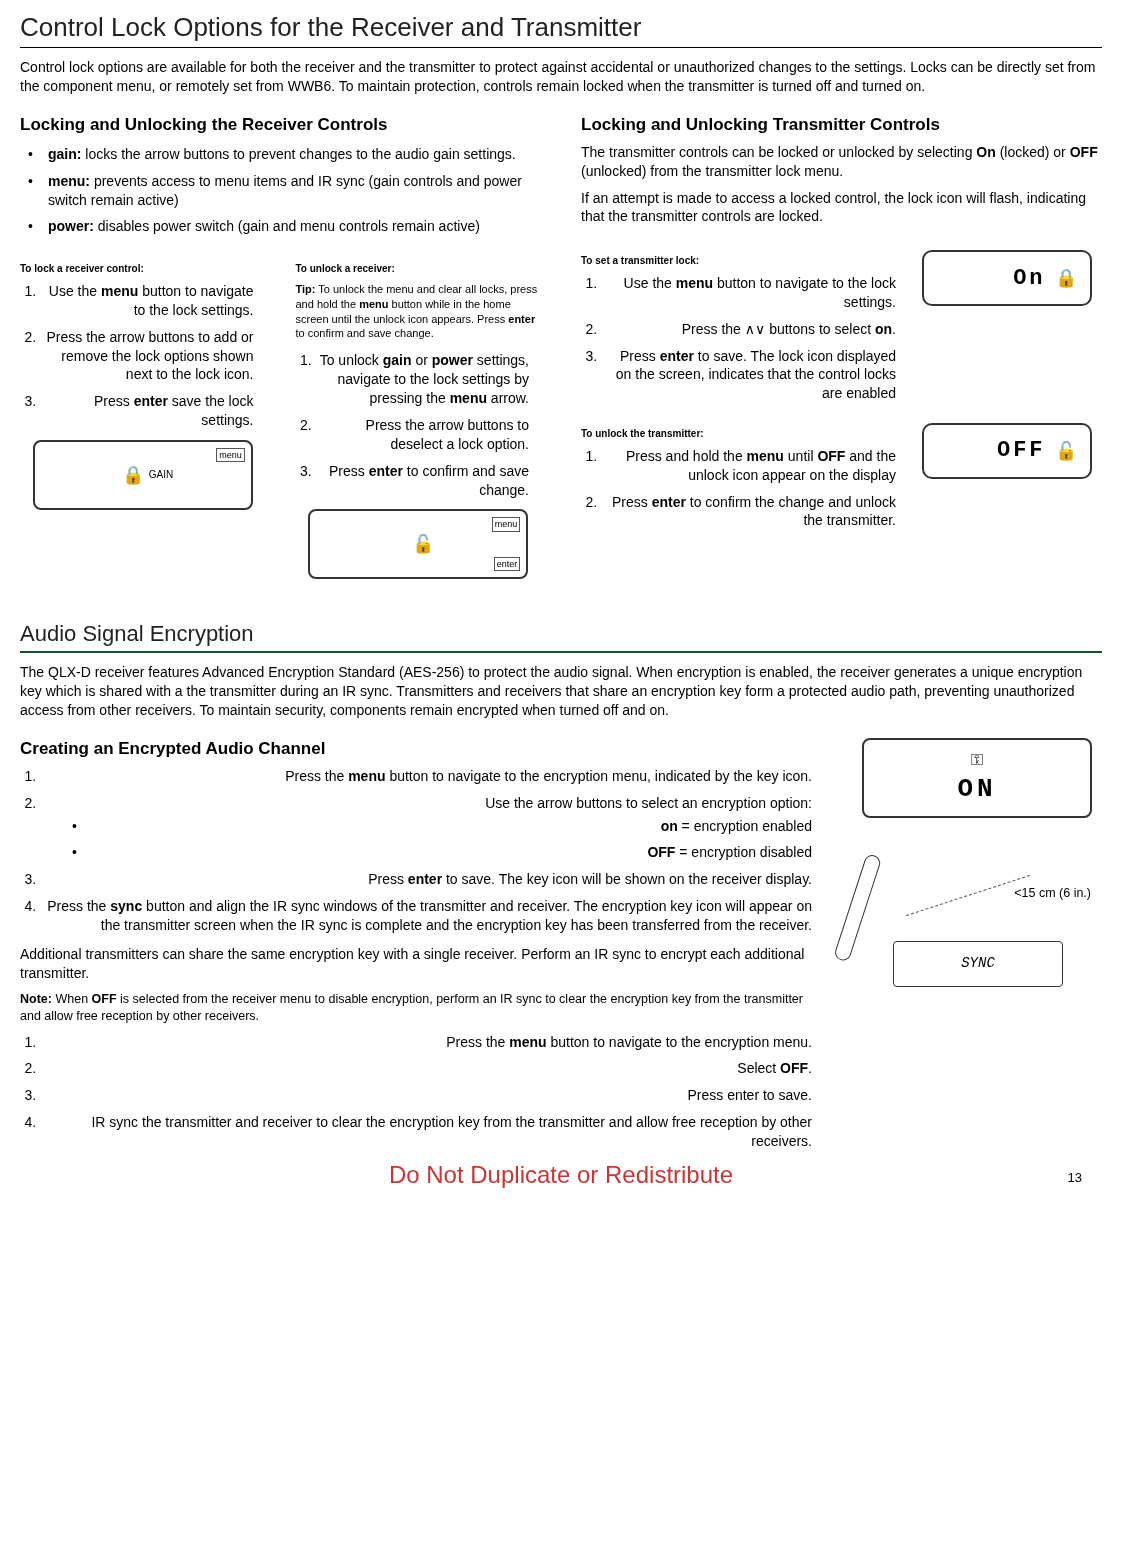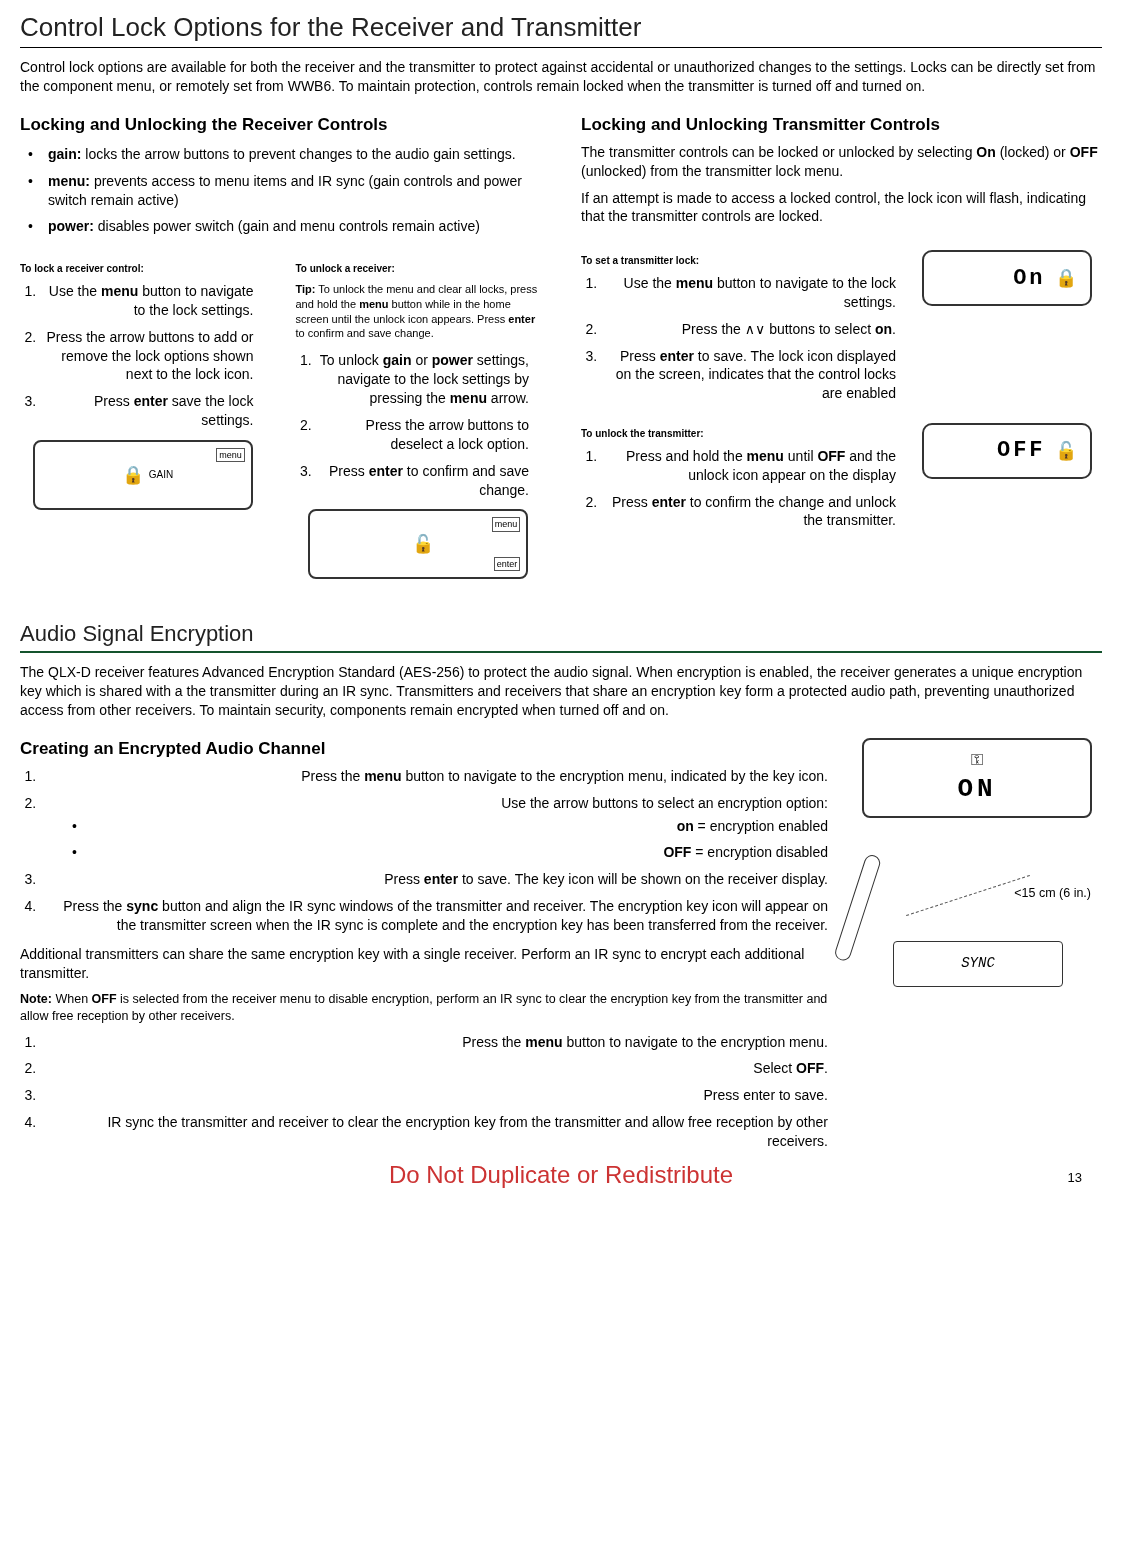--- a/index.html
+++ b/index.html
@@ -71,21 +71,21 @@
     align-items:center;
     justify-content:flex-end;
     padding-right:12px;
   }
   .lcd { font-family: "Courier New", monospace; font-size:26px; letter-spacing:4px; font-weight:700;}
   .lcd-small { font-family:"Courier New", monospace; font-size:22px; letter-spacing:3px; font-weight:700;}
   .lock-icon { font-size:18px; margin-left:10px; }
   .tx-row { display:flex; align-items:flex-start; gap:14px;}
   .tx-row .tx-text { flex:1; }
   .tx-row .tx-img { width:180px; }
-  .enc-row { display:flex; gap:22px; align-items:flex-start;}
+  .enc-row { display:flex; gap:38px; align-items:flex-start;}
   .enc-text { flex:1; }
   .enc-img { width:240px; }
   .enc-display {
     border:2px solid #333;
     border-radius:8px;
     height:80px;
     width:230px;
     display:flex;
     flex-direction:column;
     align-items:center;

